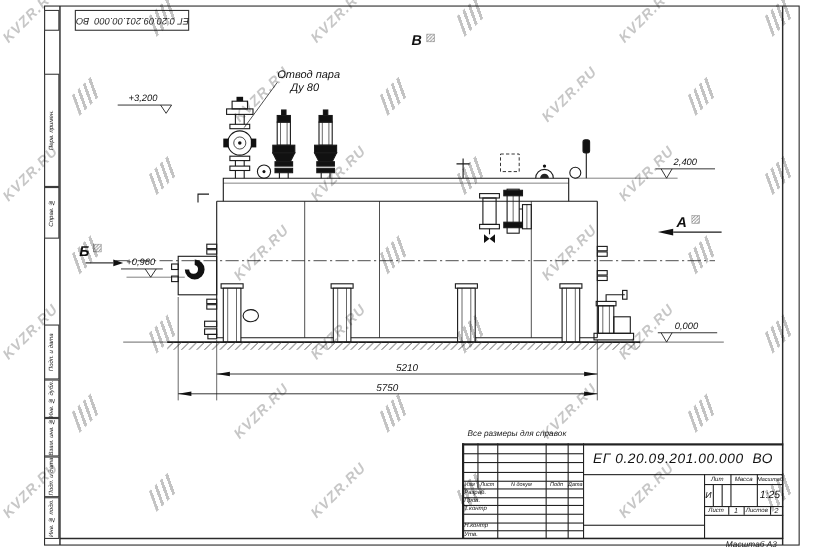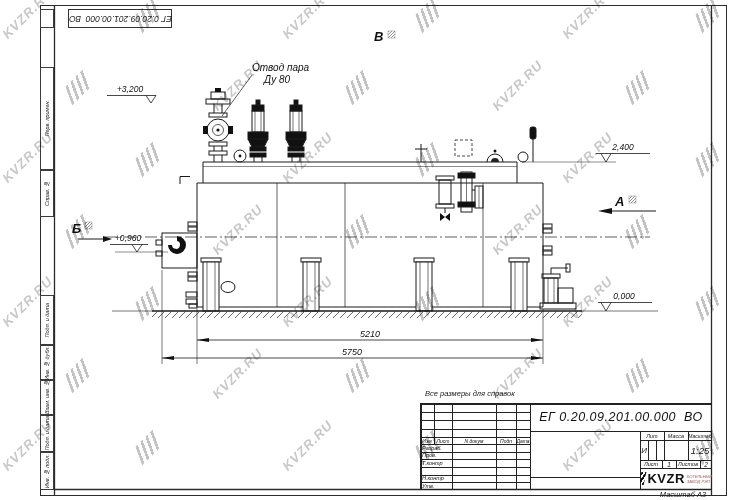--- a/index.html
+++ b/index.html
@@ -329,28 +329,20 @@
   <div class="cell" style="left:268px;top:28px;width:24px;height:9px;font-size:5px">Масштаб</div>
   <div class="cell" style="left:220px;top:37px;width:8px;height:20px;font-size:8px">И</div>
   <div class="cell" style="left:244px;top:37px;width:24px;height:20px;font-size:8px"></div>
   <div class="cell" style="left:268px;top:37px;width:24px;height:20px;font-size:9.5px">1:25</div>
 
   <div class="cell" style="left:220px;top:57px;width:22px;height:8px;font-size:5.5px">Лист</div>
   <div class="cell" style="left:242px;top:57px;width:14px;height:8px;font-size:6.5px">1</div>
   <div class="cell" style="left:256px;top:57px;width:24px;height:8px;font-size:5.5px">Листов</div>
   <div class="cell" style="left:280px;top:57px;width:12px;height:8px;font-size:6.5px">2</div>
 
-  <div class="cell" id="logo-cell" style="left:220px;top:65px;width:72px;height:21px;gap:2px">
-    <div class="logo-icon"></div>
-    <span class="logo-word">KVZR</span>
-    <div class="logo-sub">
-      <div>КОТЕЛЬНЫЙ</div>
-      <div>ЗАВОД РЭП</div>
-    </div>
-  </div>
 </div>
 
 <div id="wm-layer">
     <span class="wm-text" style="left: -5px; top: 6px;">KVZR.RU</span>
     <div class="wm-icon" style="left: 135px; top: 6px;"></div>
     <span class="wm-text" style="left: 275px; top: 6px;">KVZR.RU</span>
     <div class="wm-icon" style="left: 415px; top: 6px;"></div>
     <span class="wm-text" style="left: 555px; top: 6px;">KVZR.RU</span>
     <div class="wm-icon" style="left: 695px; top: 6px;"></div>
     <div class="wm-icon" style="left: 65px; top: 78px;"></div>

